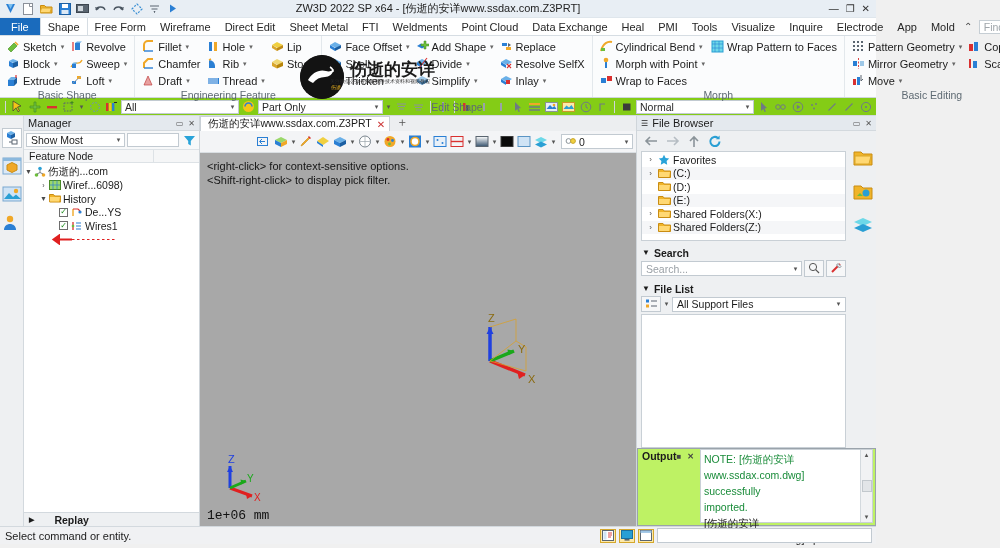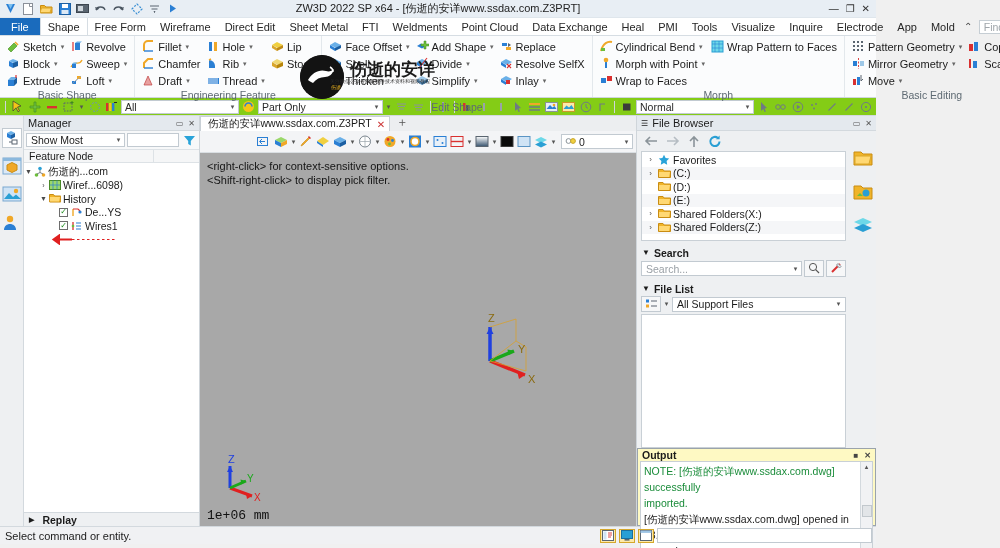--- a/index.html
+++ b/index.html
@@ -139,21 +139,21 @@
   .tnode { display: flex; align-items: center; height: 13.5px; white-space: nowrap; }
   .tw { display: inline-block; width: 9px; text-align: center; font-size: 7px; color: #4a4a4a; }
   .chk {
     width: 9px; height: 9px; border: 1px solid #6d6d6d; background: #fff;
     display: inline-flex; align-items: center; justify-content: center;
     font-size: 8px; color: #1a8c1a; line-height: 1; margin-right: 2px;
   }
   .replay {
     height: 14px; border-top: 1px solid #d3d9de; background: #eef0f2;
     display: flex; align-items: center; padding-left: 5px; font-size: 10.5px;
-    font-weight: bold; gap: 8px;
+    font-weight: bold; gap: 20px;
   }
 
   
   .vpcol { flex: 1; display: flex; flex-direction: column; background: #f3f4f6; }
   .doctabs { height: 15px; display: flex; align-items: flex-end; background: #eceef0; }
   .doctab {
     height: 15px; background: #fff; border: 1px solid #c9d0d6; border-bottom: none;
     display: flex; align-items: center; padding: 0 4px 0 7px; font-size: 10.5px; gap: 5px;
   }
   .doctab .x { font-size: 10px; color: #c33; }
@@ -195,22 +195,22 @@
           display: flex; align-items: center; justify-content: center; }
   .flrow { display: flex; align-items: center; gap: 2px; padding: 0 4px; }
   .flcombo { flex: 1; height: 15px; border: 1px solid #c2cad1; background: #fff;
              display: flex; align-items: center; justify-content: space-between;
              padding: 0 3px 0 4px; font-size: 10.5px; }
   .fl-ic { width: 20px; height: 16px; border: 1px solid #c2cad1; background: #f6f7f8;
            display: flex; align-items: center; justify-content: center; }
   .fl-area { flex: 1; background: #fff; border: 1px solid #c9d0d6; margin: 2px 4px 0 4px; }
 
   
-  .output { height: 78px; background: #fef9c3; border: 1px solid #9aa3ab;
-            display: flex; flex-direction: column; }
+  .output { height: 78px; background: #bef264; border: 1px solid #9aa3ab;
+            display: flex; flex-direction: row; }
   .out-hdr { height: 14px; display: flex; align-items: center; padding: 0 4px;
              font-size: 10.5px; font-weight: bold; }
   .out-hdr .hb { margin-left: auto; display: flex; gap: 6px; font-size: 8px; color: #444; }
   .out-body { flex: 1; background: #fff; border: 1px solid #c9d0d6; margin: 0 2px 2px 2px;
               display: flex; }
   .out-text { flex: 1; padding: 1px 3px; font-size: 10.5px; line-height: 16px; }
   .out-note { color: #1a8c3a; }
   .out-scroll { width: 12px; background: #f1f2f4; border-left: 1px solid #d3d9de;
                 display: flex; flex-direction: column; align-items: center;
                 justify-content: space-between; font-size: 7px; color: #555; padding: 1px 0; }

